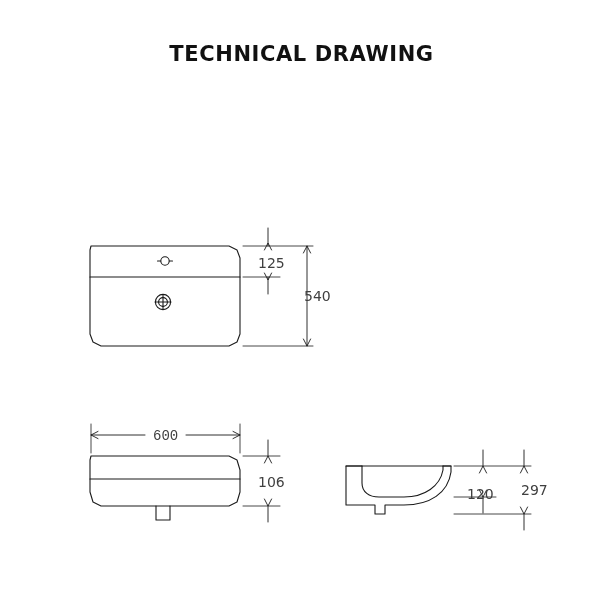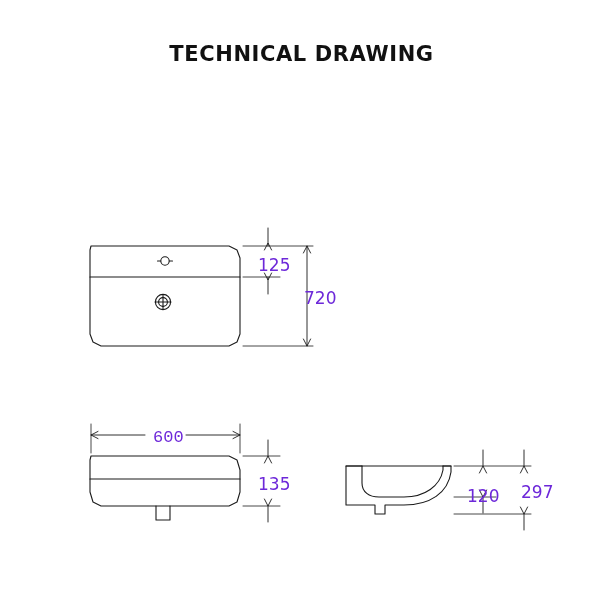--- a/index.html
+++ b/index.html
@@ -26,22 +26,22 @@
     left: 0;
     width: 603px;
     text-align: center;
     font-size: 21px;
     font-weight: bold;
     letter-spacing: 0.6px;
     color: #111111;
   }
   .dim-label {
     position: absolute;
-    font-size: 17px;
-    color: #6d28d9;
+    font-size: 14px;
+    color: #404040;
     white-space: nowrap;
   }
   svg {
     position: absolute;
     top: 0;
     left: 0;
     width: 603px;
     height: 603px;
   }
 </style>
@@ -141,19 +141,19 @@
         <path d="M524,450 L524,466"></path>
         <path d="M524,514 L524,530"></path>
         <path d="M520.4,473 L524,466 L527.6,473"></path>
         <path d="M520.4,507 L524,514 L527.6,507"></path>
       </g>
 
     </g>
   </svg>
 
   <div class="dim-label" style="left:258px; top:255px;">125</div>
-  <div class="dim-label" style="left:304px; top:288px;">720</div>
+  <div class="dim-label" style="left:304px; top:288px;">540</div>
   <div class="dim-label" style="left:153px; top:428px;font-family:Liberation Mono, monospace;">600</div>
-  <div class="dim-label" style="left:258px; top:474px;">135</div>
+  <div class="dim-label" style="left:258px; top:474px;">106</div>
   <div class="dim-label" style="left:467px; top:474px;margin-top:12px;">120</div>
   <div class="dim-label" style="left:521px; top:482px;">297</div>
 
 </div>
 
 </body></html>

